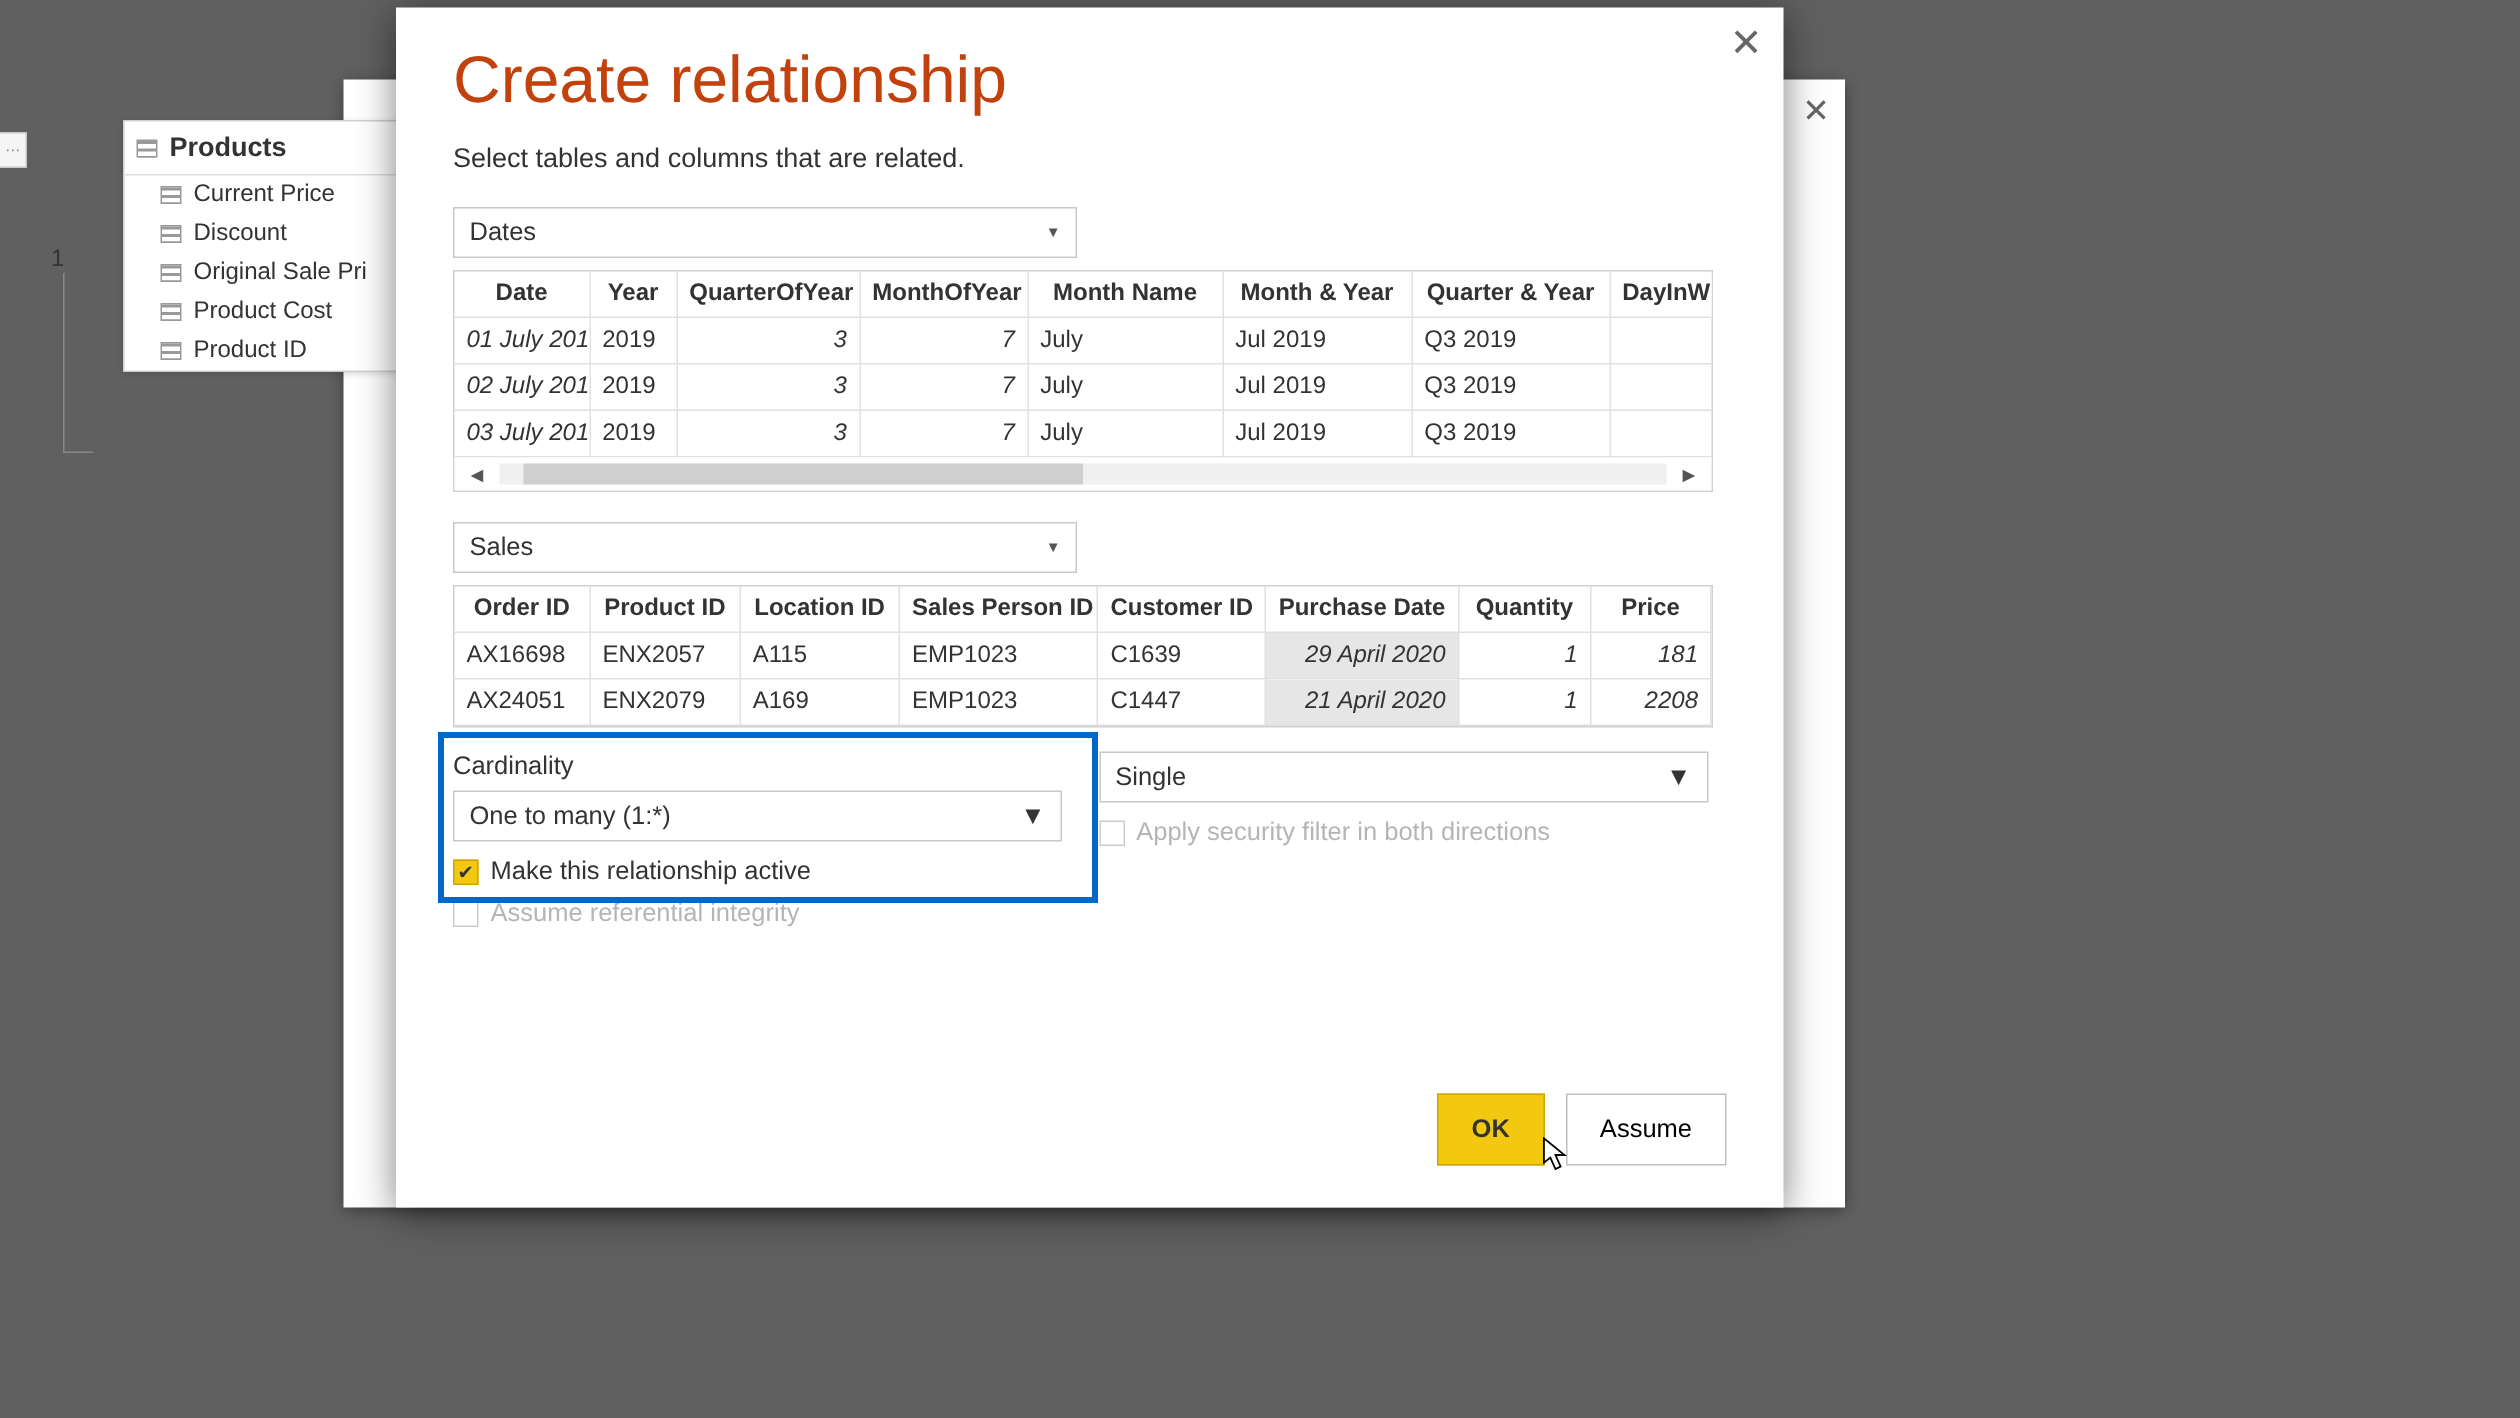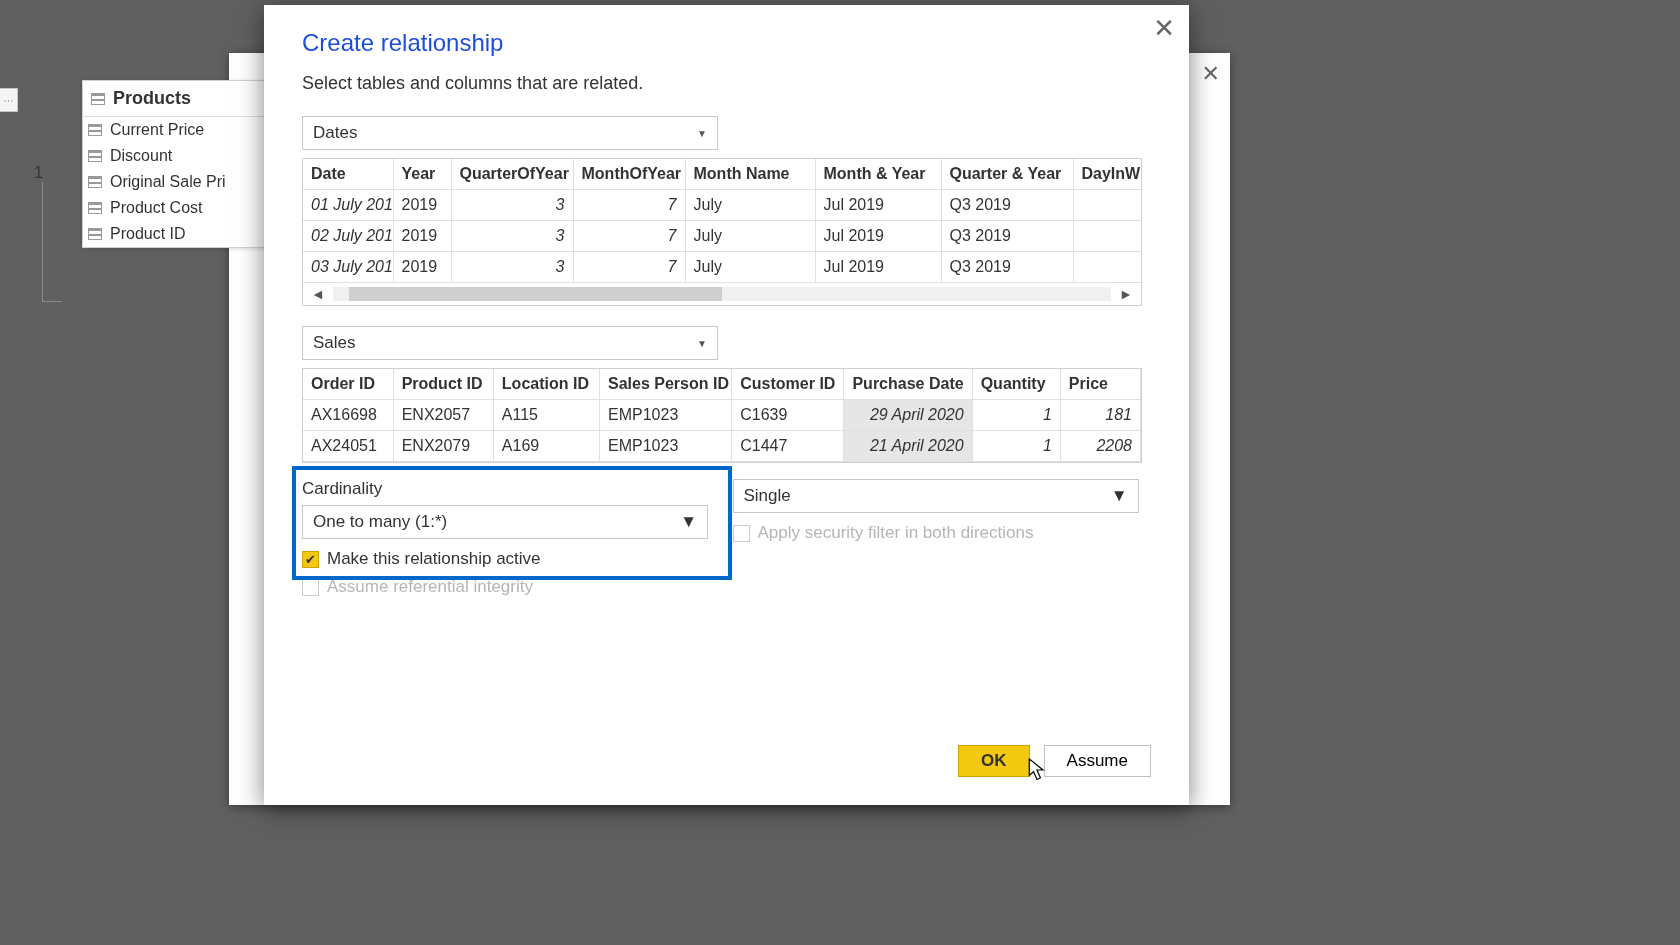--- a/index.html
+++ b/index.html
@@ -66,21 +66,21 @@
     padding: 7px 8px;
     border-bottom: 1px solid #ddd;
     font-weight: 600;
     font-size: 18px;
     color: #333;
   }
   .products-header .tbl-icon { margin-right: 8px; }
   .products-list { list-style: none; }
   .products-list li {
     display: flex; align-items: center;
-    padding: 4px 5px;
+    padding: 4px 24px;
     font-size: 16px;
     color: #333;
     white-space: nowrap;
     overflow: hidden;
   }
   .products-list li .tbl-icon { margin-right: 8px; }
   .tbl-icon {
     width: 14px; height: 12px;
     display: inline-block;
     background:
@@ -102,23 +102,23 @@
   }
   .dialog-close {
     position: absolute;
     right: 14px; top: 10px;
     font-size: 26px;
     color: #666;
     cursor: pointer;
     line-height: 1;
   }
   .dialog h1 {
-    font-size: 24px;
+    font-size: 44px;
     font-weight: 400;
-    color: #1d4ed8;
+    color: #c2410c;
     margin-bottom: 16px;
   }
   .dialog .subtitle {
     font-size: 18px;
     color: #333;
     margin-bottom: 22px;
   }
 
   
   .dropdown {
@@ -149,21 +149,21 @@
   }
   table.data {
     border-collapse: collapse;
     width: 100%;
     font-size: 16px;
     color: #333;
     table-layout: fixed;
   }
   table.data th {
     background: #fff;
-    text-align: left;
+    text-align: center;
     font-weight: 600;
     padding: 6px 8px;
     border-right: 1px solid #e0e0e0;
     border-bottom: 1px solid #e0e0e0;
     white-space: nowrap;
     overflow: hidden;
   }
   table.data td {
     padding: 6px 8px;
     border-right: 1px solid #e0e0e0;
@@ -251,21 +251,21 @@
   .hbox1 { left: -10px; top: -13px; width: 440px; height: 114px; }
 
   
   .footer {
     position: absolute;
     right: 38px; bottom: 28px;
     display: flex;
     gap: 14px;
   }
   .btn {
-    height: 32px;
+    height: 48px;
     padding: 0 22px;
     font-size: 17px;
     border: 1px solid #c0c0c0;
     background: #fff;
     cursor: pointer;
     display: flex;
     align-items: center;
   }
   .btn.primary {
     background: #f2c811;

